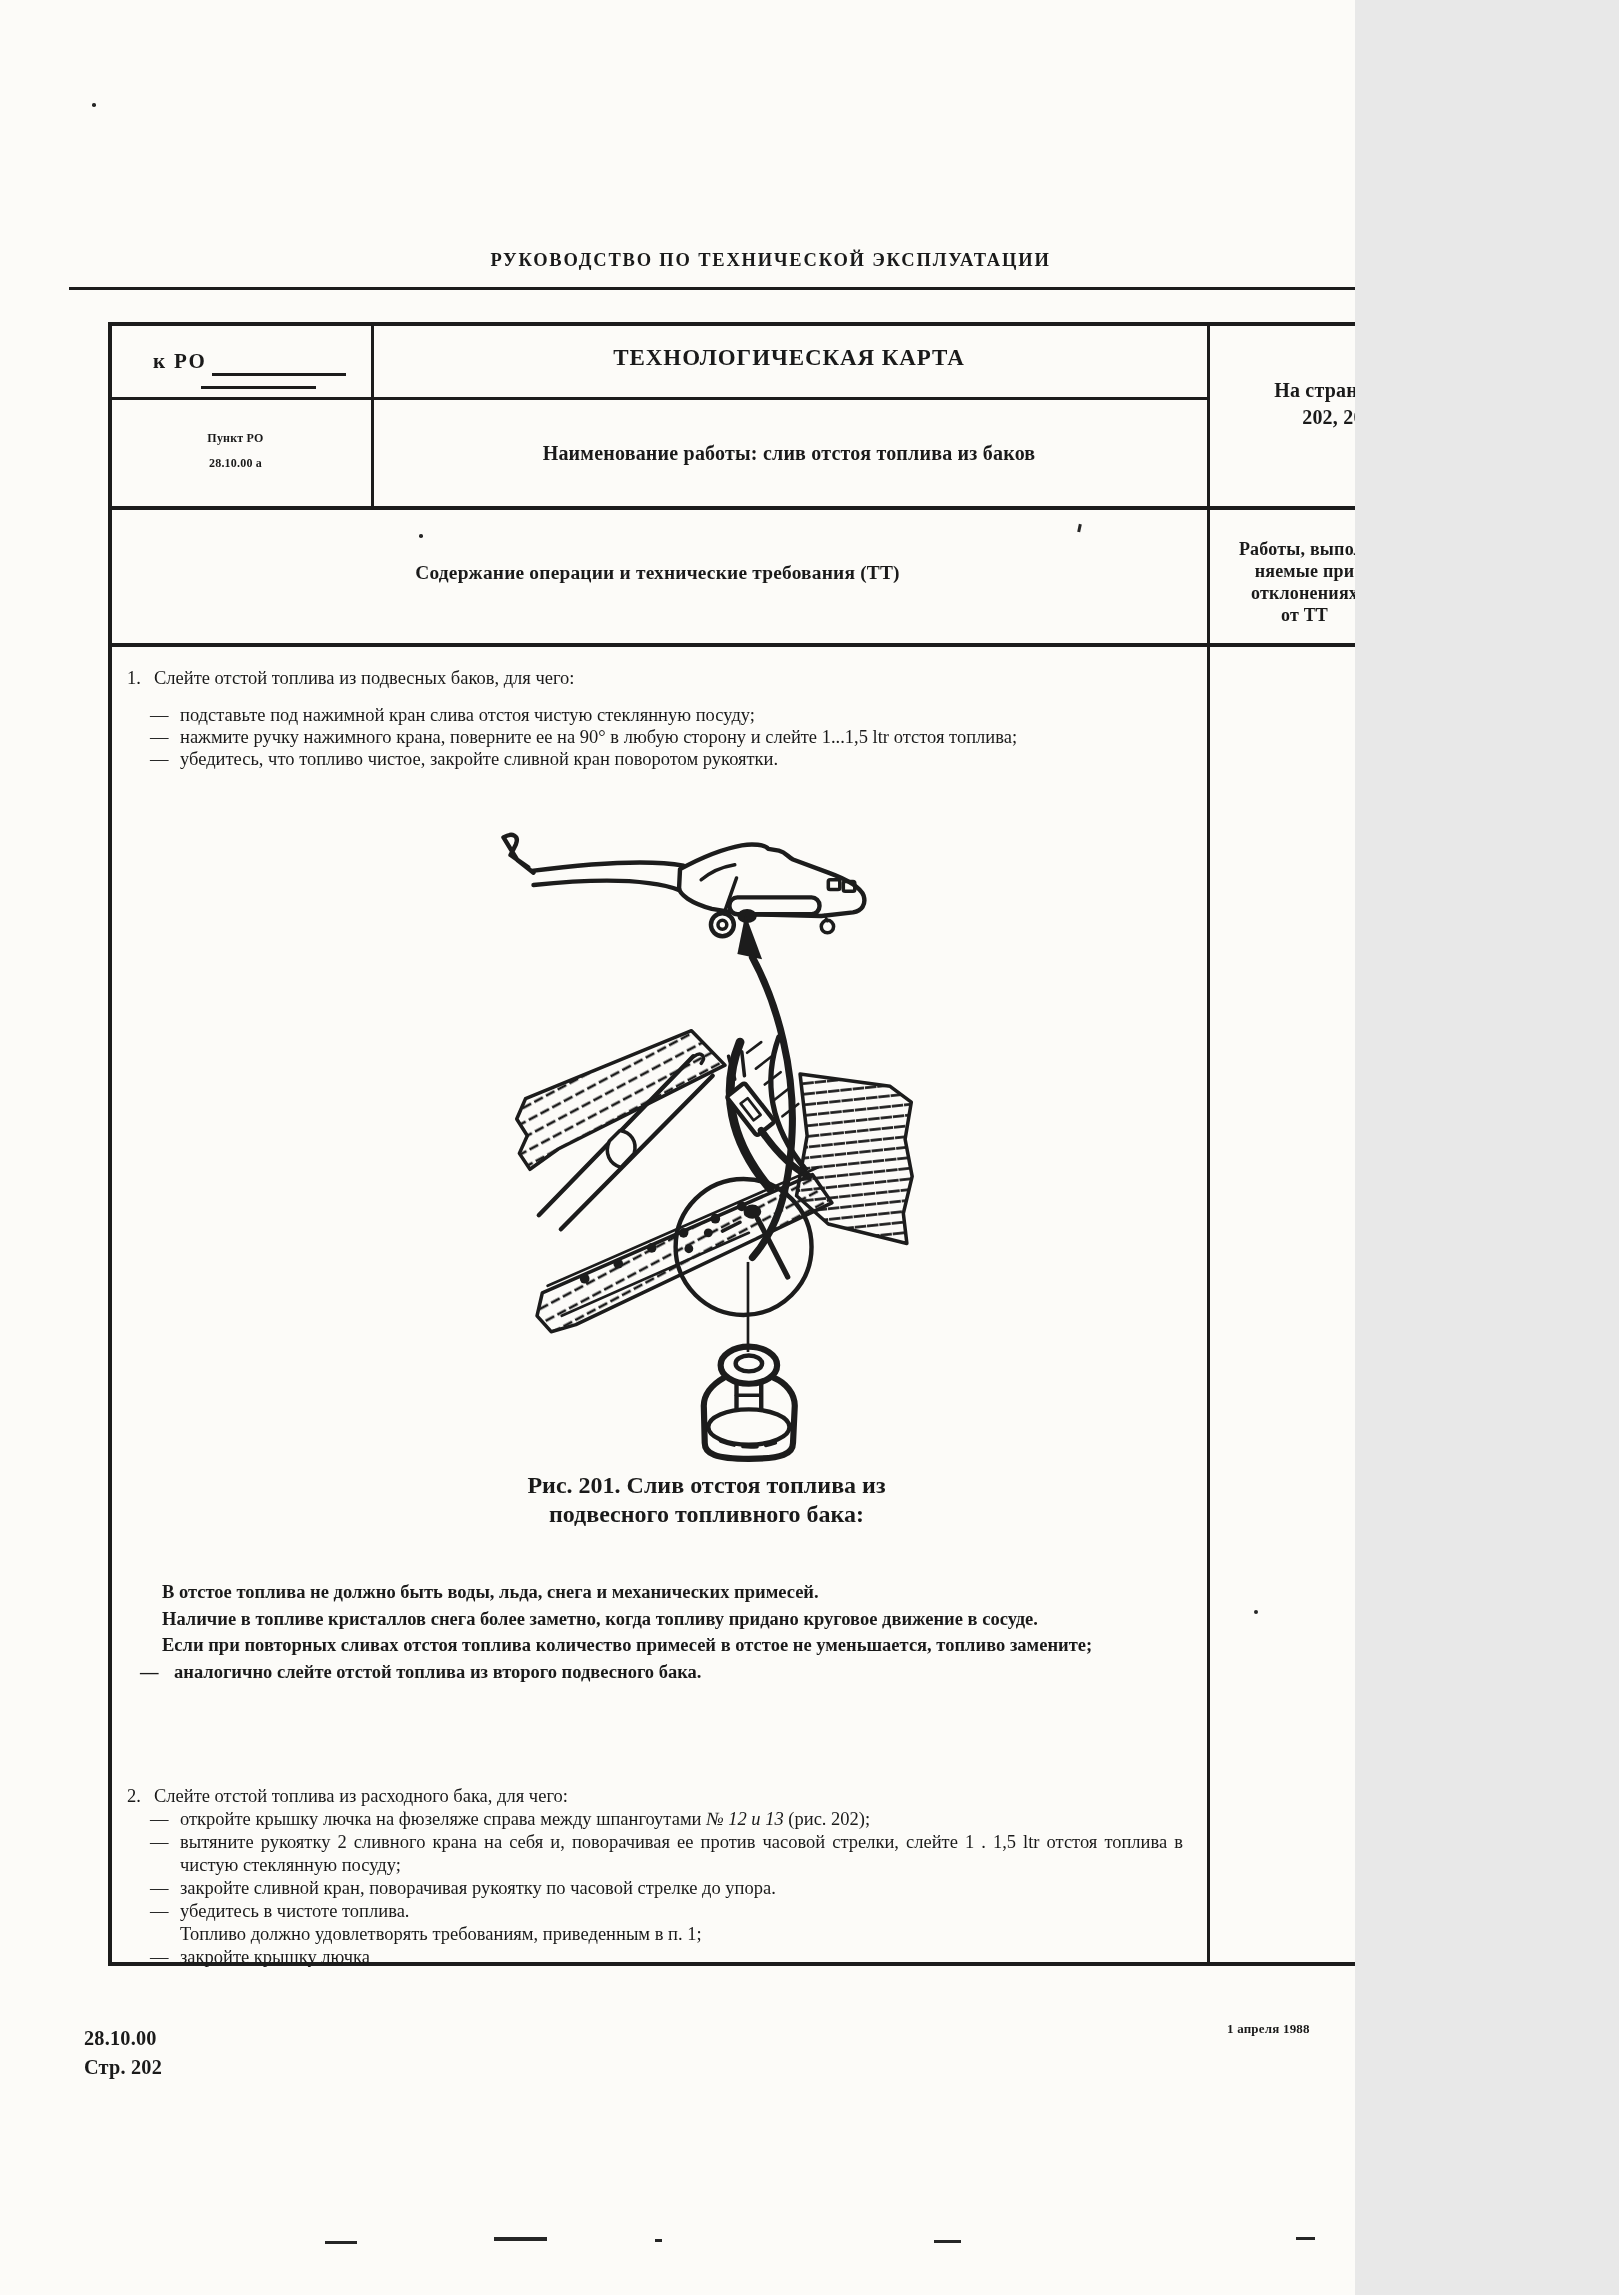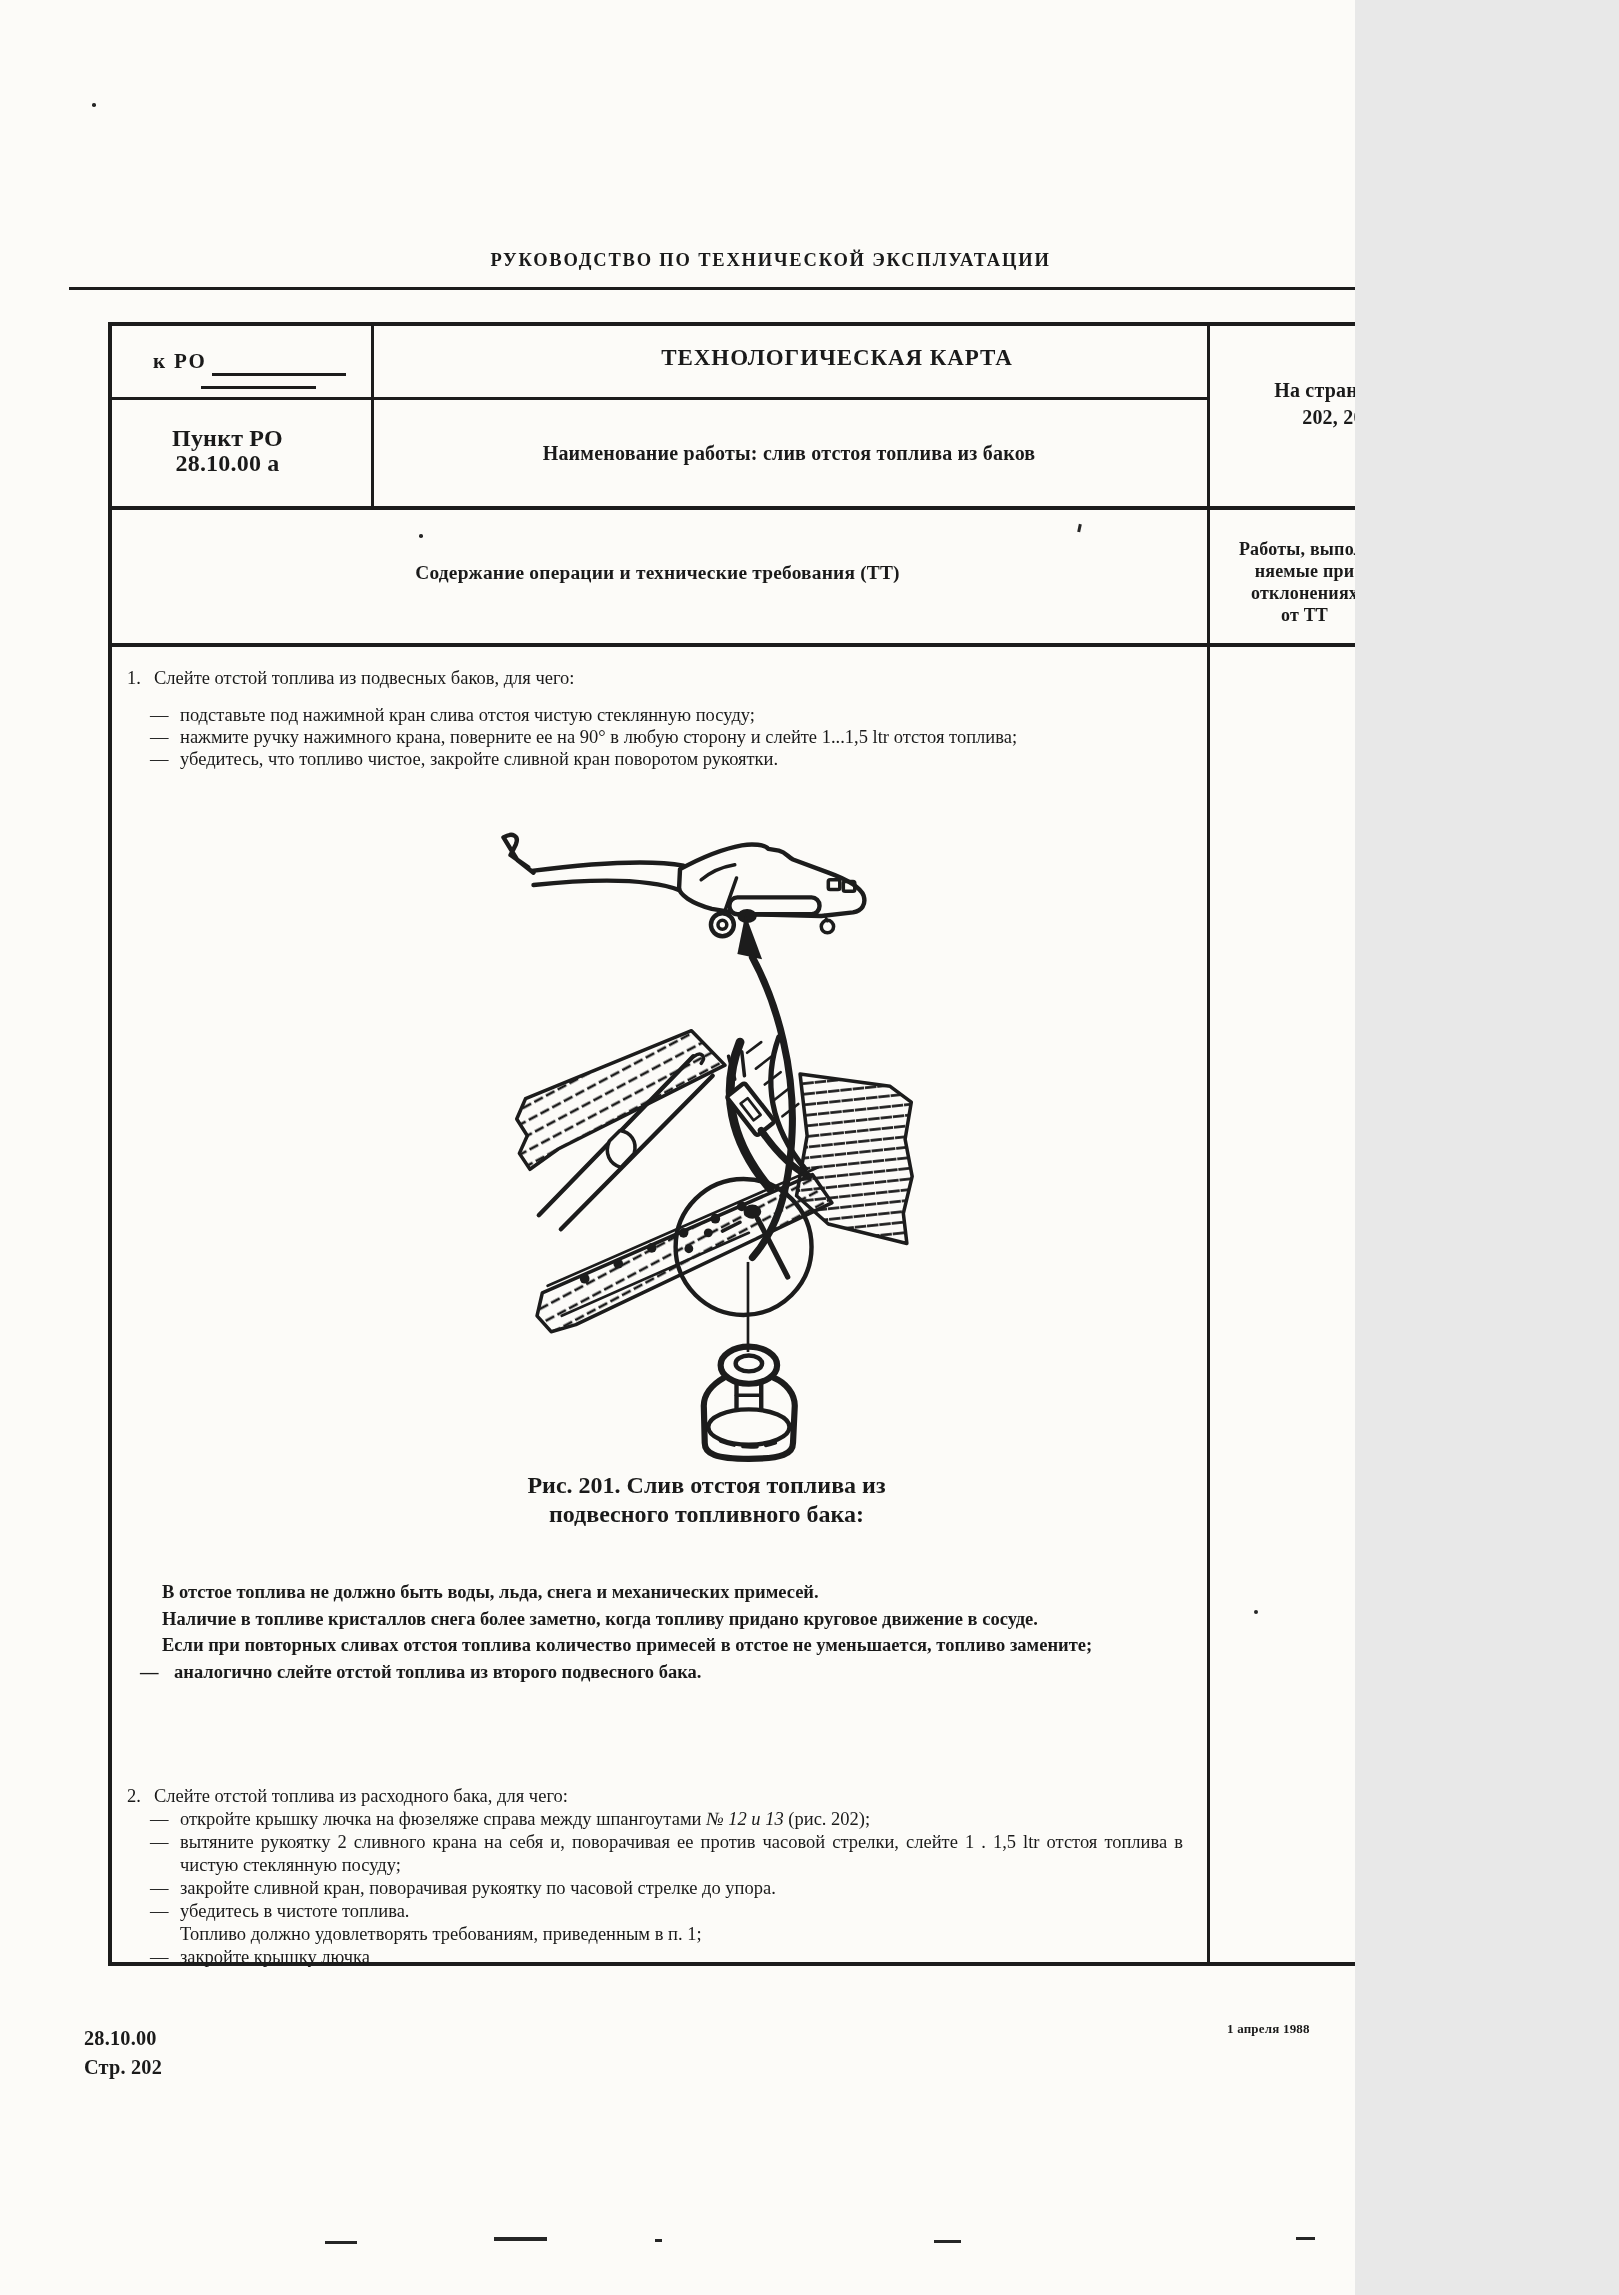--- a/index.html
+++ b/index.html
@@ -8,24 +8,24 @@
     font-family:"Liberation Serif","DejaVu Serif",serif;color:#1a1a1a;overflow:hidden;
   }
   .abs{position:absolute;}
   .hline{position:absolute;background:#1c1c1c;}
   .vline{position:absolute;background:#1c1c1c;}
   .t{position:absolute;font-weight:700;letter-spacing:0.2px;}
   .center{text-align:center;}
   .just{text-align:justify;}
   
   .manual-header{left:373px;top:250px;width:795px;text-align:center;font-size:18.5px;letter-spacing:1.8px;}
-  .card-title{left:371px;top:345px;width:836px;font-size:23px;letter-spacing:0.9px;padding-left:48px;}
+  .card-title{left:371px;top:345px;width:836px;font-size:23px;letter-spacing:0.9px;}
   .job-name{left:371px;top:442px;width:836px;font-size:20px;}
   .ro-ref{left:153px;top:349px;font-size:21px;letter-spacing:1.8px;}
-  .punkt{left:96px;top:426px;width:263px;font-size:24px;line-height:25px;}
+  .punkt{left:104px;top:426px;width:263px;font-size:12px;line-height:25px;}
   .pages-note{left:1207px;top:377px;width:262px;font-size:20px;line-height:27px;}
   .col-content-h{left:207px;top:562px;width:901px;font-size:19.4px;}
   .col-dev-h{left:1207px;top:538px;width:195px;font-size:18px;line-height:22px;}
   .col-ctrl-h{left:1405px;top:506px;width:64px;height:137px;display:flex;align-items:center;justify-content:center;}
   .col-ctrl-h span{writing-mode:vertical-rl;transform:rotate(180deg);font-size:19px;font-weight:700;}
   
   .body-block{font-size:18.5px;}
   .item1{left:127px;top:667px;width:1056px;line-height:22px;}
   .item2{left:127px;top:1785px;width:1056px;line-height:23px;}
   .num-head{position:relative;padding-left:27px;}

